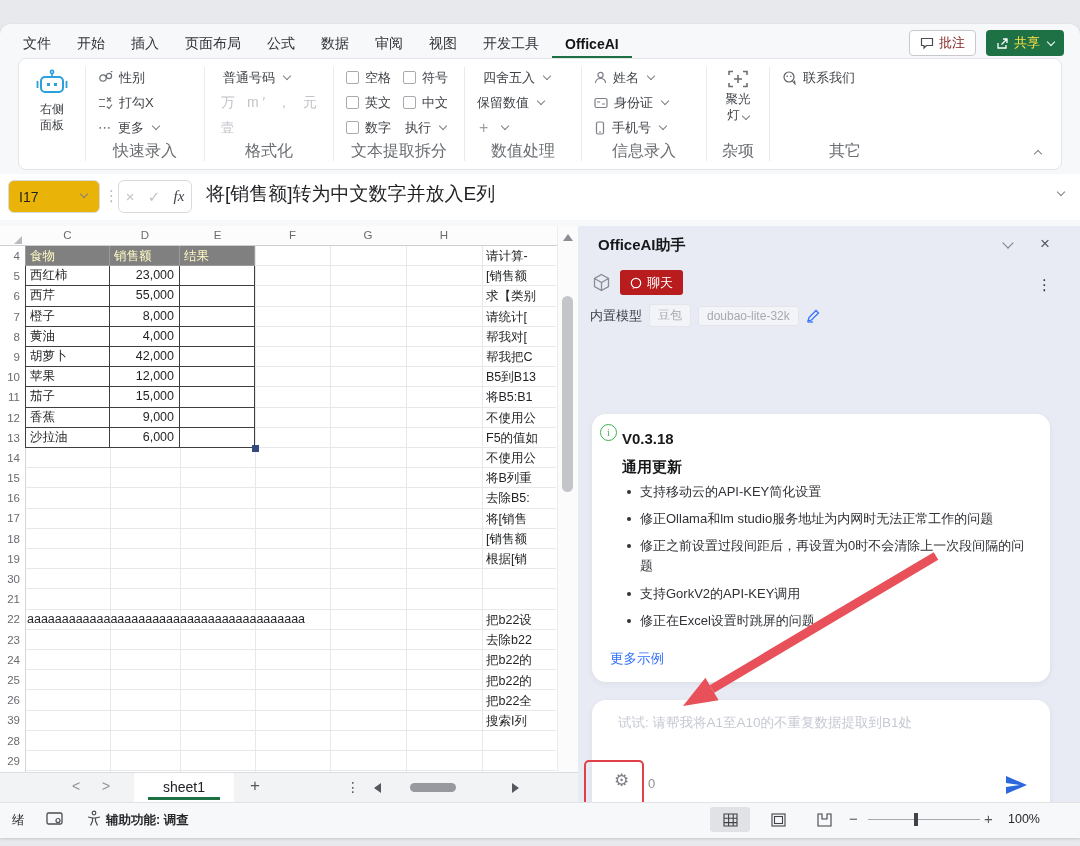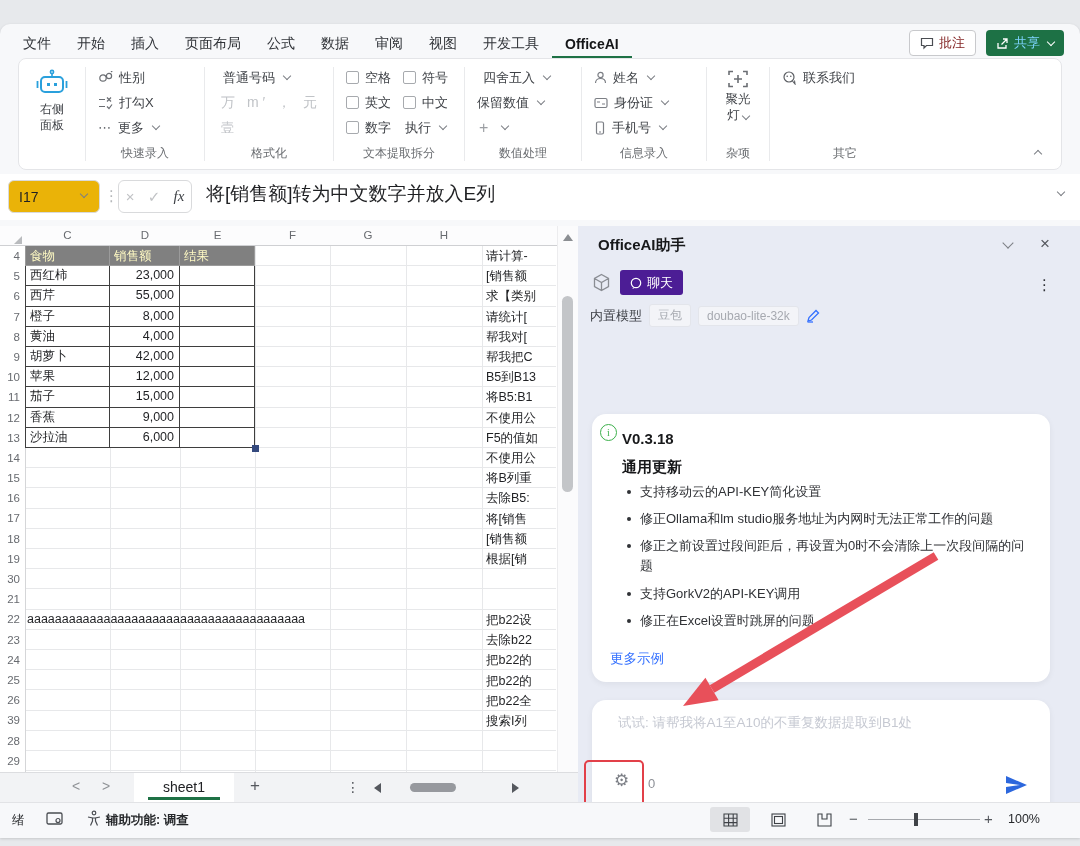--- a/index.html
+++ b/index.html
@@ -5,26 +5,26 @@
   html,body{margin:0;padding:0;background:#e7e9ec;font-family:"Liberation Sans","DejaVu Sans",sans-serif;}
   .stage{position:relative;width:1080px;height:846px;overflow:hidden;background:#e7e9ec;}
   .abs{position:absolute;}
   .win{position:absolute;left:0;top:24px;width:1080px;height:814px;background:#f7f8fa;border-radius:10px 10px 0 0;overflow:hidden;box-shadow:0 1px 3px rgba(0,0,0,.15);}
   
   .menubar{position:absolute;left:10px;top:6px;height:30px;display:flex;align-items:center;}
   .mtab{padding:4px 13px;font-size:14px;color:#2f3237;white-space:nowrap;border-bottom:3px solid transparent;}
   .mtab.active{font-weight:bold;color:#141517;border-bottom:3px solid #1e7145;}
   .mbtn{position:absolute;top:6px;height:26px;display:flex;align-items:center;gap:5px;font-size:13px;border-radius:4px;padding:0 10px;box-sizing:border-box;}
   .comment-btn{right:104px;background:#fff;border:1px solid #c8c9cc;color:#7f1d1d;}
-  .share-btn{right:16px;background:#1d7145;color:#7dd3fc;justify-content:flex-end;}
+  .share-btn{right:16px;background:#1d7145;color:#fde047;justify-content:flex-end;}
   
   .ribbon{position:absolute;left:18px;top:34px;width:1044px;height:112px;background:#fff;border:1px solid #e4e5e8;border-radius:8px;display:flex;box-sizing:border-box;}
   .rgroup{display:flex;flex-direction:column;padding-top:6px;box-sizing:border-box;}
   .rdiv{width:1px;background:#e9eaec;margin:8px 0;}
-  .rlabel{margin-top:auto;text-align:center;font-size:12px;color:#6a6d71;padding-bottom:7px;white-space:nowrap;}
+  .rlabel{margin-top:auto;text-align:center;font-size:16px;color:#6a6d71;padding-bottom:7px;white-space:nowrap;}
   .ritem{height:25px;display:flex;align-items:center;gap:6px;font-size:13px;color:#3f4247;padding-left:12px;white-space:nowrap;}
   .cv{display:inline-block;width:5px;height:5px;border-right:1.4px solid #7c7f85;border-bottom:1.4px solid #7c7f85;transform:rotate(45deg);margin-left:3px;margin-top:-3px;}
   .cv.up{transform:rotate(-135deg);margin-top:4px;}
   .cb{display:inline-block;width:11px;height:11px;border:1px solid #a7aaae;border-radius:2px;background:#fff;}
   .gray{color:#c0c3c7;}
   
   .fbar{position:absolute;left:0;top:150px;width:1080px;height:46px;background:#fff;}
   .namebox{position:absolute;left:8px;top:6px;width:92px;height:33px;border:1px solid #d9dadc;border-radius:6px;background:#eab308;display:flex;align-items:center;font-size:14px;color:#1f2023;padding-left:10px;box-sizing:border-box;}
   .opsbox{position:absolute;left:118px;top:6px;width:74px;height:33px;border:1px solid #d9dadc;border-radius:6px;background:#fff;display:flex;align-items:center;justify-content:space-around;font-size:15px;color:#c0c2c5;box-sizing:border-box;}
   .fx{font-family:"Liberation Serif","DejaVu Serif",serif;font-style:italic;color:#3f4247;}
@@ -65,21 +65,21 @@
   .hsb-thumb{position:absolute;left:410px;top:10px;width:46px;height:9px;border-radius:5px;background:#97999e;}
   
   .statusbar{position:absolute;left:0;top:778px;width:1080px;height:34px;background:#f7f8fa;border-top:1px solid #e2e3e6;font-size:12.5px;color:#26282b;}
   .viewbtn{position:absolute;top:4px;width:40px;height:25px;border-radius:3px;display:flex;align-items:center;justify-content:center;}
   .zoomtrack{position:absolute;top:16px;height:1px;background:#a6a9ae;}
   .zoomthumb{position:absolute;top:10px;width:4px;height:13px;background:#3f4247;}
   
   .panel{position:absolute;left:578px;top:202px;width:502px;height:576px;background:#e8ebf4;overflow:hidden;}
   .ptitle{position:absolute;left:20px;top:10px;font-size:15px;font-weight:bold;color:#17181a;}
   .picon{position:absolute;color:#55585e;}
-  .chatpill{position:absolute;left:42px;top:44px;height:25px;padding:0 10px;background:#4c1d95;border-radius:3px;color:#fff;font-size:13px;display:flex;align-items:center;gap:5px;}
+  .chatpill{position:absolute;left:42px;top:44px;height:25px;padding:0 10px;background:#b91c1c;border-radius:3px;color:#fff;font-size:13px;display:flex;align-items:center;gap:5px;}
   .modelrow{position:absolute;left:12px;top:78px;display:flex;align-items:center;gap:7px;font-size:13px;color:#3c3f45;}
   .mtag{background:#f3f4f8;border:1px solid #e3e5eb;border-radius:3px;color:#a6a9b0;font-size:12px;padding:2px 8px;}
   .card{position:absolute;left:14px;width:458px;background:#fff;border-radius:14px;box-shadow:0 2px 6px rgba(31,35,41,.06);}
   .vcard{top:188px;height:268px;}
   .icard{top:474px;height:117px;}
   .vver{position:absolute;left:30px;top:16px;font-size:15px;font-weight:bold;color:#17181a;}
   .vhead{position:absolute;left:30px;top:44px;font-size:15px;font-weight:bold;color:#17181a;}
   .vlist{position:absolute;left:30px;top:68px;width:404px;margin:0;padding:0;list-style:none;}
   .vlist li{position:relative;padding-left:18px;font-size:13px;color:#303236;line-height:1.55;margin-bottom:7px;}
   .vlist li::before{content:"";position:absolute;left:5px;top:8px;width:4px;height:4px;border-radius:50%;background:#303236;}

